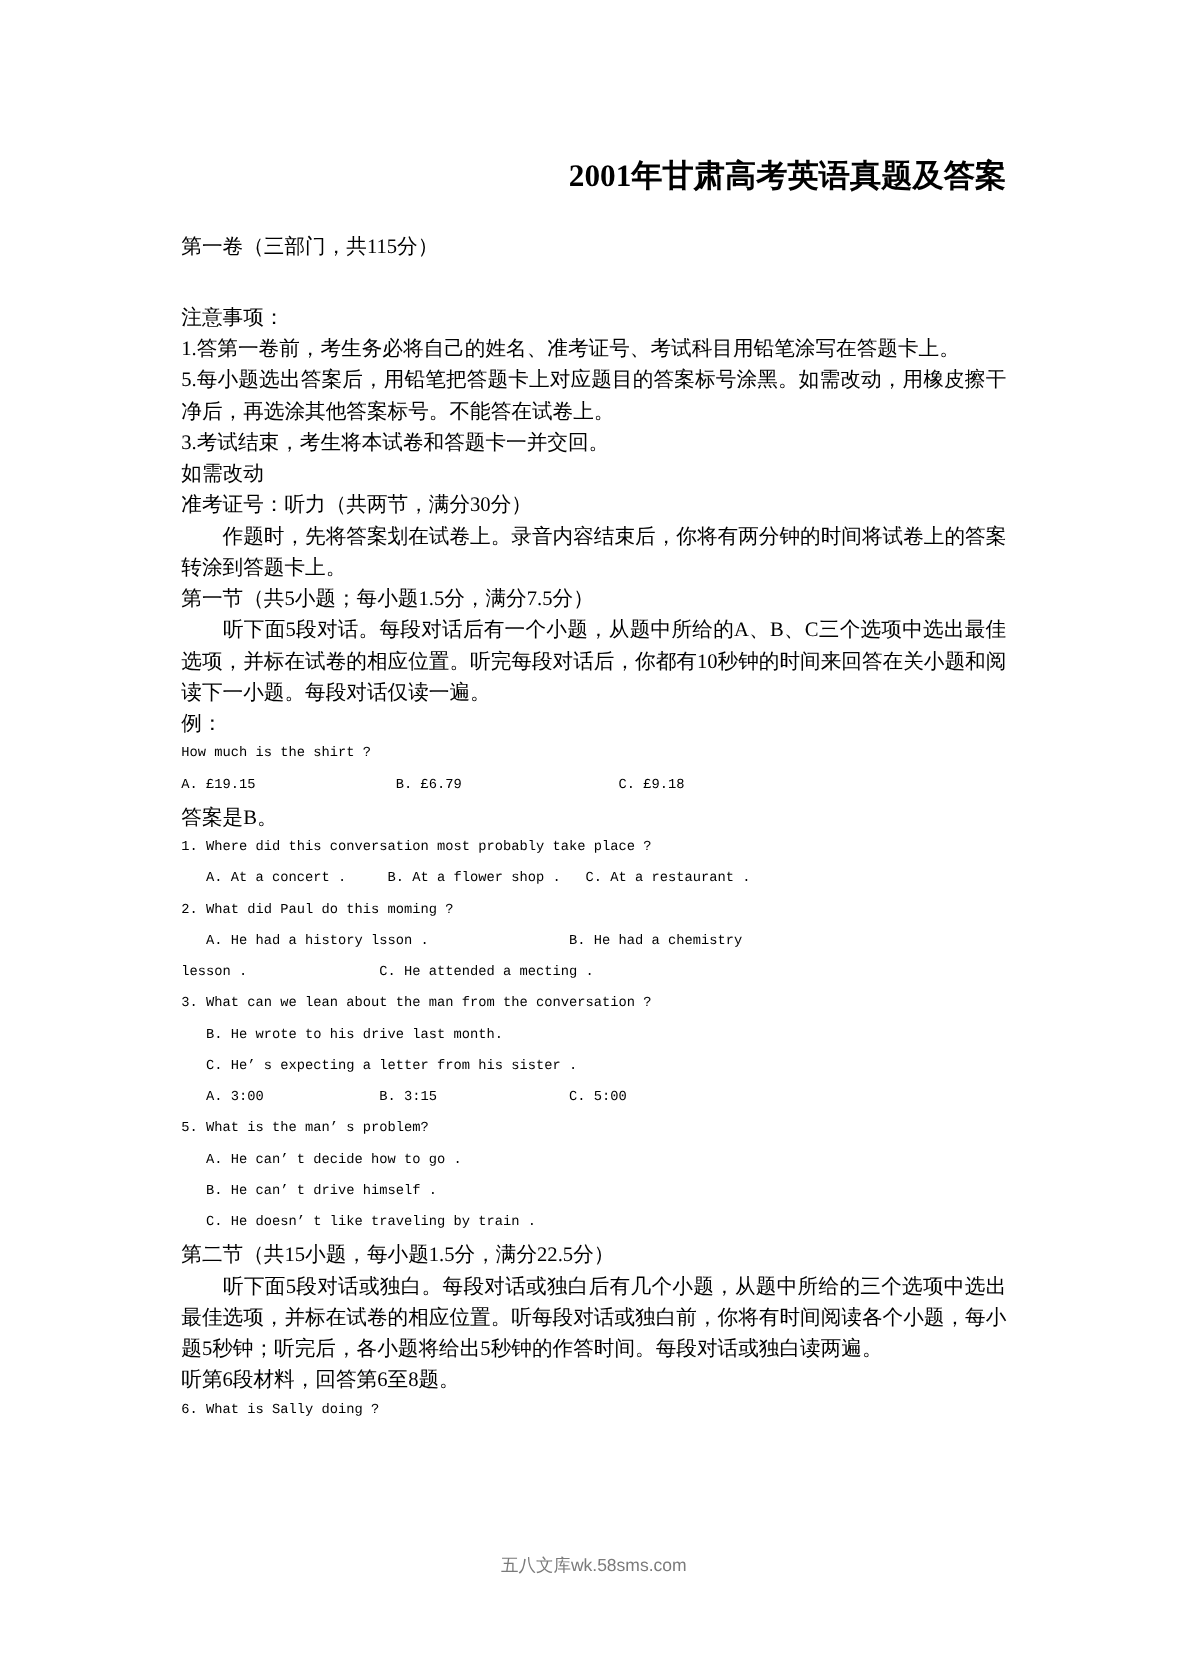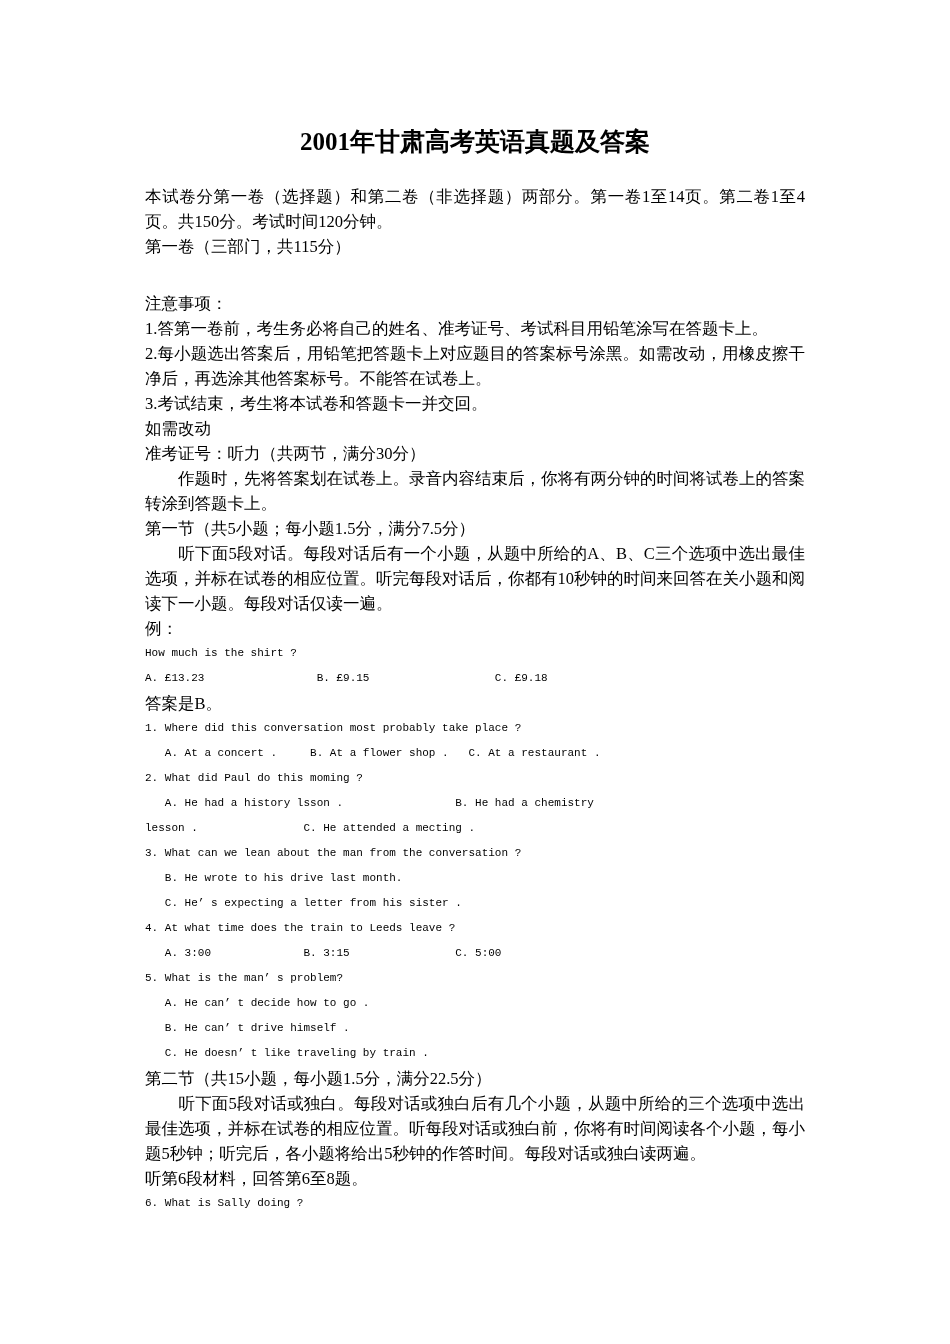--- a/index.html
+++ b/index.html
@@ -15,21 +15,21 @@
     background: #ffffff;
     color: #000000;
     box-sizing: border-box;
     padding: 126px 145px 0 145px;
     overflow: hidden;
   }
   .doc-title {
     font-family: "Liberation Serif", "DejaVu Serif", serif;
     font-size: 25px;
     font-weight: bold;
-    text-align: center;
+    text-align: right;
     margin: 0 0 26px 0;
     line-height: 32px;
   }
   .content {
     width: 660px;
   }
   .line {
     margin: 0;
   }
   .line.zh {
@@ -57,48 +57,47 @@
     font-size: 14px;
     color: #7a7a7a;
   }
 </style>
 </head>
 <body>
 
 <div class="page">
   <h1 class="doc-title">2001年甘肃高考英语真题及答案</h1>
   <div class="content">
-      <div class="line zh">本试卷分第一卷（选择题）和第二卷（非选择题）两部分。第一卷1至14页。第二卷1至4页。共150分。考试时间120分钟。</div>
       <div class="line zh">第一卷（三部门，共115分）</div>
       <div class="line blank"></div>
       <div class="line zh">注意事项：</div>
       <div class="line zh">1.答第一卷前，考生务必将自己的姓名、准考证号、考试科目用铅笔涂写在答题卡上。</div>
-      <div class="line zh">2.每小题选出答案后，用铅笔把答题卡上对应题目的答案标号涂黑。如需改动，用橡皮擦干净后，再选涂其他答案标号。不能答在试卷上。</div>
+      <div class="line zh">5.每小题选出答案后，用铅笔把答题卡上对应题目的答案标号涂黑。如需改动，用橡皮擦干净后，再选涂其他答案标号。不能答在试卷上。</div>
       <div class="line zh">3.考试结束，考生将本试卷和答题卡一并交回。</div>
       <div class="line zh">如需改动</div>
       <div class="line zh">准考证号：听力（共两节，满分30分）</div>
       <div class="line zh">　　作题时，先将答案划在试卷上。录音内容结束后，你将有两分钟的时间将试卷上的答案转涂到答题卡上。</div>
       <div class="line zh">第一节（共5小题；每小题1.5分，满分7.5分）</div>
       <div class="line zh">　　听下面5段对话。每段对话后有一个小题，从题中所给的A、B、C三个选项中选出最佳选项，并标在试卷的相应位置。听完每段对话后，你都有10秒钟的时间来回答在关小题和阅读下一小题。每段对话仅读一遍。</div>
       <div class="line zh">例：</div>
       <div class="line en">How much is the shirt ?</div>
-      <div class="line en">A. £13.23                 B. £9.15                   C. £9.18</div>
+      <div class="line en">A. £19.15                 B. £6.79                   C. £9.18</div>
       <div class="line zh">答案是B。</div>
       <div class="line en">1. Where did this conversation most probably take place ?</div>
       <div class="line en">   A. At a concert .     B. At a flower shop .   C. At a restaurant .</div>
       <div class="line en">2. What did Paul do this moming ?</div>
       <div class="line en">   A. He had a history lsson .                 B. He had a chemistry</div>
       <div class="line en">lesson .                C. He attended a mecting .</div>
       <div class="line en">3. What can we lean about the man from the conversation ?</div>
       <div class="line en">   B. He wrote to his drive last month.</div>
       <div class="line en">   C. He’ s expecting a letter from his sister .</div>
-      <div class="line en">4. At what time does the train to Leeds leave ?</div>
       <div class="line en">   A. 3:00              B. 3:15                C. 5:00</div>
       <div class="line en">5. What is the man’ s problem?</div>
       <div class="line en">   A. He can’ t decide how to go .</div>
       <div class="line en">   B. He can’ t drive himself .</div>
       <div class="line en">   C. He doesn’ t like traveling by train .</div>
       <div class="line zh">第二节（共15小题，每小题1.5分，满分22.5分）</div>
       <div class="line zh">　　听下面5段对话或独白。每段对话或独白后有几个小题，从题中所给的三个选项中选出最佳选项，并标在试卷的相应位置。听每段对话或独白前，你将有时间阅读各个小题，每小题5秒钟；听完后，各小题将给出5秒钟的作答时间。每段对话或独白读两遍。</div>
       <div class="line zh">听第6段材料，回答第6至8题。</div>
       <div class="line en">6. What is Sally doing ?</div>
     </div>
+  <div class="footer">五八文库wk.58sms.com</div>
 </div>
 
 </body></html>

